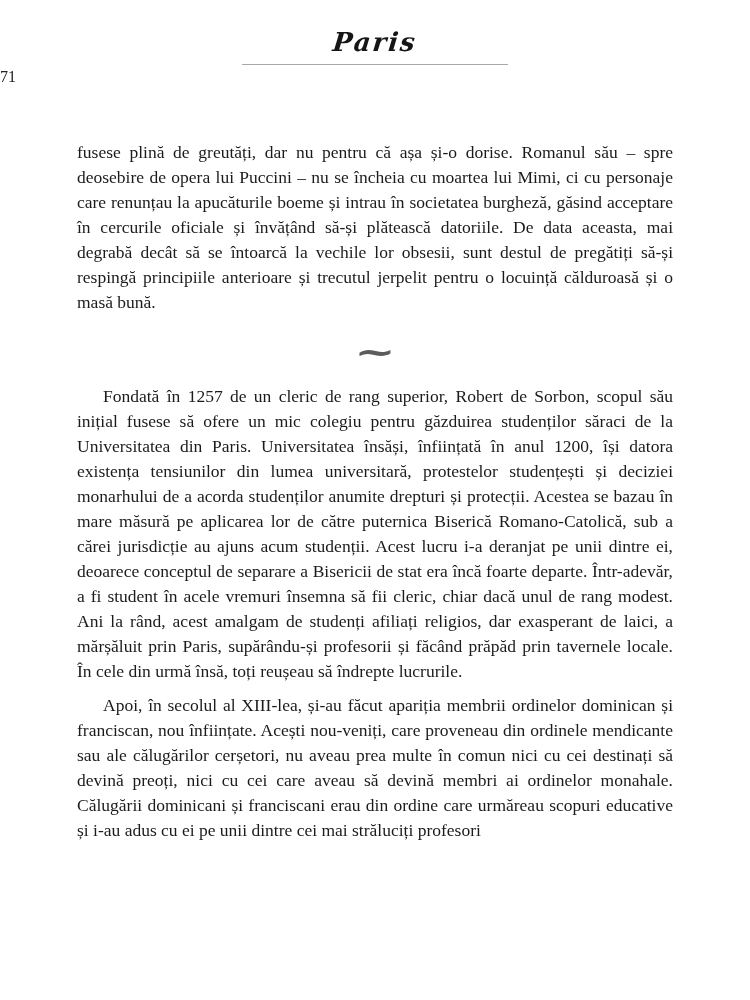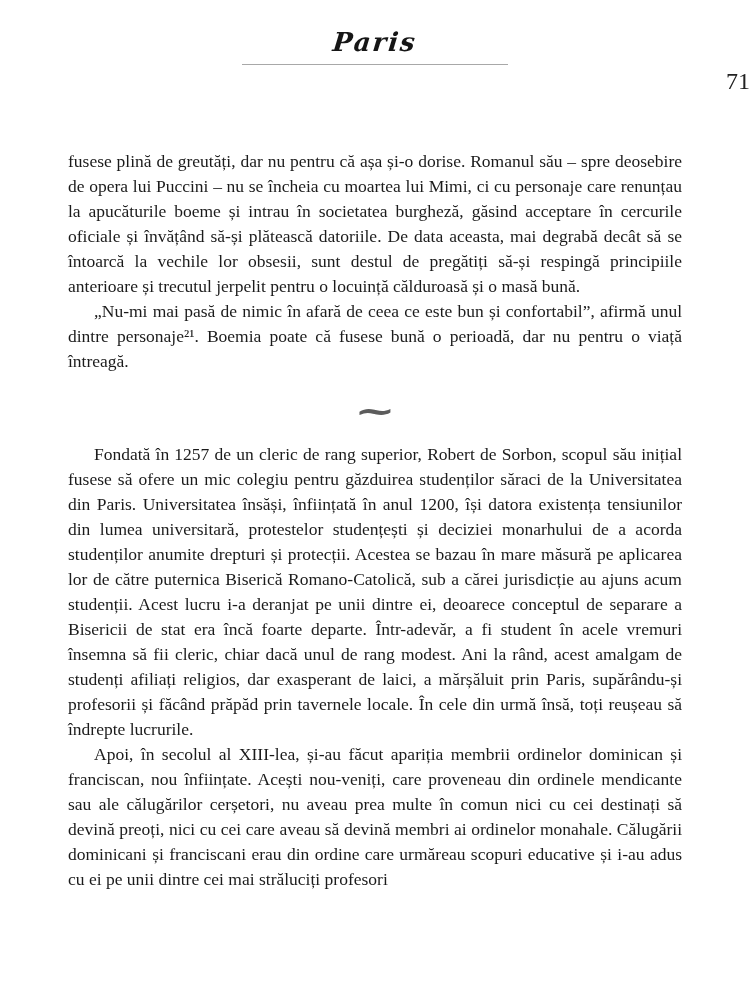--- a/index.html
+++ b/index.html
@@ -31,33 +31,33 @@
     color: #161616;
     transform: skewX(-6deg);
   }
   .header-rule {
     width: 266px;
     border: none;
     border-top: 1px solid #a8a8a8;
     margin: 7px auto 3px auto;
   }
   .page-number {
-    text-align: right;
-    font-size: 24px;
+    text-align: left;
+    font-size: 16px;
     color: #222222;
   }
   .body-text {
     margin: 54px 68px 0 68px;
     width: 614px;
     text-align: justify;
     font-size: 17.5px;
     line-height: 25px;
   }
   .body-text p {
-    margin: 0;
+    margin: 9px;
     padding: 0;
     text-indent: 26px;
   }
   .body-text p.no-indent {
     text-indent: 0;
   }
   .section-separator {
     height: 46px;
     line-height: 46px;
     margin: 14px 0 8px 0;
@@ -81,21 +81,20 @@
   <div class="running-header">
     <span class="header-title">Paris</span>
     <hr class="header-rule">
     <div class="page-number">71</div>
   </div>
 
   <div class="body-text">
 
     <p class="no-indent">fusese plină de greutăți, dar nu pentru că așa și-o dorise. Romanul său – spre deosebire de opera lui Puccini – nu se încheia cu moartea lui Mimi, ci cu personaje care renunțau la apucăturile boeme și intrau în societatea burgheză, găsind acceptare în cercurile oficiale și învățând să-și plătească datoriile. De data aceasta, mai degrabă decât să se întoarcă la vechile lor obsesii, sunt destul de pregătiți să-și respingă principiile anterioare și trecutul jerpelit pentru o locuință călduroasă și o masă bună.</p>
 
-    <p>„Nu-mi mai pasă de nimic în afară de ceea ce este bun și confortabil”, afirmă unul dintre personaje²¹. Boemia poate că fusese bună o perioadă, dar nu pentru o viață întreagă.</p>
 
     <div class="section-separator">
       <span class="separator-glyph">~</span>
     </div>
 
 
     <p>Fondată în 1257 de un cleric de rang superior, Robert de Sorbon, scopul său inițial fusese să ofere un mic colegiu pentru găzduirea studenților săraci de la Universitatea din Paris. Universitatea însăși, înființată în anul 1200, își datora existența tensiunilor din lumea universitară, protestelor studențești și deciziei monarhului de a acorda studenților anumite drepturi și protecții. Acestea se bazau în mare măsură pe aplicarea lor de către puternica Biserică Romano-Catolică, sub a cărei jurisdicție au ajuns acum studenții. Acest lucru i-a deranjat pe unii dintre ei, deoarece conceptul de separare a Bisericii de stat era încă foarte departe. Într-adevăr, a fi student în acele vremuri însemna să fii cleric, chiar dacă unul de rang modest. Ani la rând, acest amalgam de studenți afiliați religios, dar exasperant de laici, a mărșăluit prin Paris, supărându-și profesorii și făcând prăpăd prin tavernele locale. În cele din urmă însă, toți reușeau să îndrepte lucrurile.</p>
 
     <p>Apoi, în secolul al XIII-lea, și-au făcut apariția membrii ordinelor dominican și franciscan, nou înființate. Acești nou-veniți, care proveneau din ordinele mendicante sau ale călugărilor cerșetori, nu aveau prea multe în comun nici cu cei destinați să devină preoți, nici cu cei care aveau să devină membri ai ordinelor monahale. Călugării dominicani și franciscani erau din ordine care urmăreau scopuri educative și i-au adus cu ei pe unii dintre cei mai străluciți profesori</p>
 

